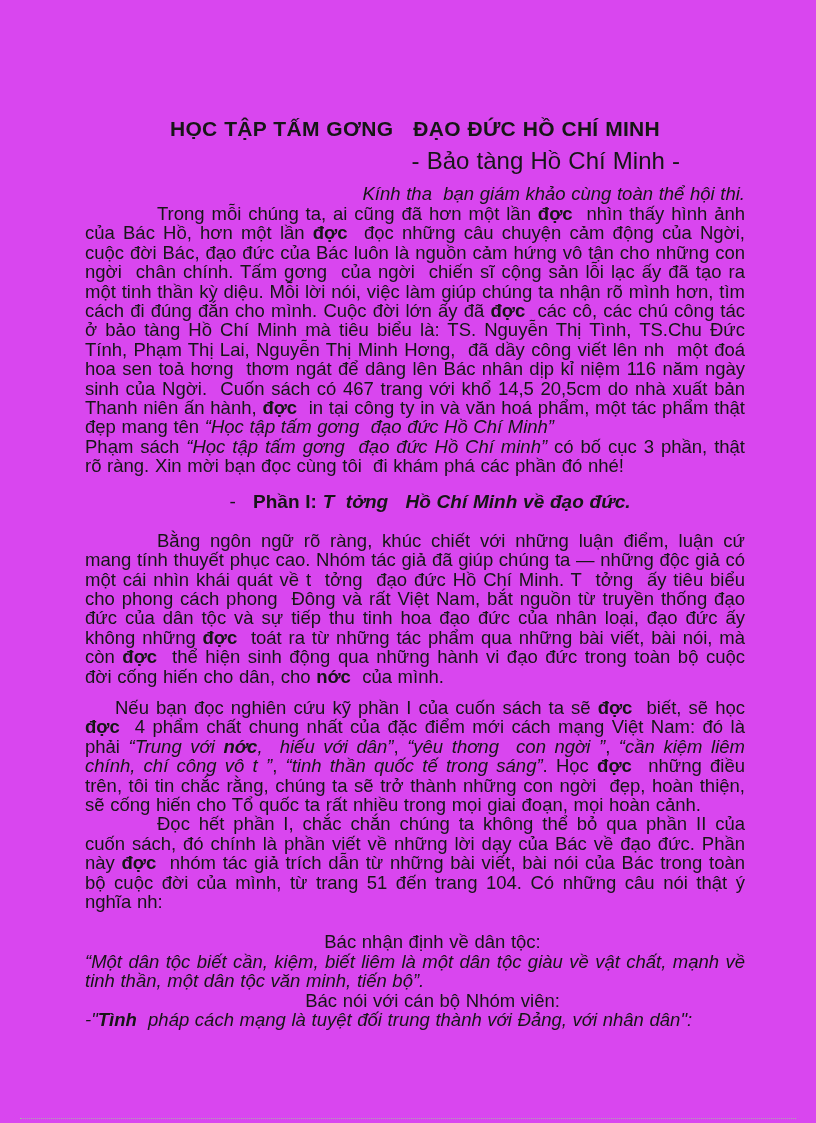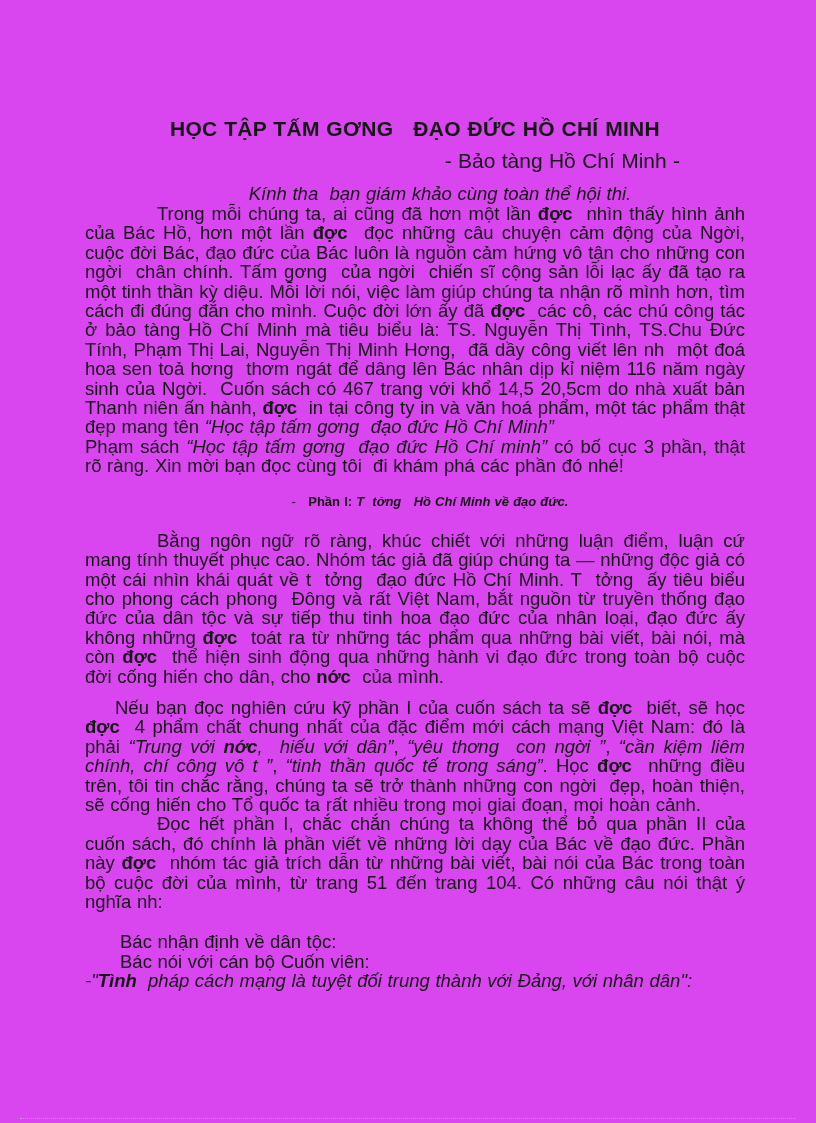--- a/index.html
+++ b/index.html
@@ -28,41 +28,41 @@
     font-size: 21px;
     line-height: 26px;
     letter-spacing: 0.3px;
     margin-bottom: 7px;
     white-space: nowrap;
   }
   .byline {
     text-align: right;
     margin-right: 65px;
     line-height: 23px;
-    font-size: 21px;
+    font-size: 24px;
     margin-bottom: 1px;
   }
   .greeting {
-    text-align: center;
+    text-align: right;
     text-indent: 50px;
     line-height: 21px;
     margin-top: 11px;
   }
   .p-indent   { text-indent: 72px; }
   .p-noindent { text-indent: 0; }
   .p-small    { text-indent: 30px; margin-top: 12px; }
   .heading {
     text-align: center;
-    font-size: 13px;
+    font-size: 19px;
     line-height: 22px;
     margin: 15px 0 18px 30px;
     text-indent: 0;
   }
   .spacer { height: 21px; }
-  .q-label { text-align: left; text-indent: 35px; }
+  .q-label { text-align: center; text-indent: 35px; }
   .q-text  { text-align: justify; text-indent: 0; }
   .run-n  { font-weight: normal; font-style: normal; }
   .run-b  { font-weight: bold;   font-style: normal; }
   .run-i  { font-weight: normal; font-style: italic; }
   .run-bi { font-weight: bold;   font-style: italic; }
   .footer-dots {
     position: absolute;
     left: 20px;
     right: 20px;
     bottom: 4px;
@@ -91,21 +91,22 @@
     <div class="block p-indent"><span class="run-n">Bằng ngôn ngữ rõ ràng, khúc chiết với những luận điểm, luận cứ mang tính thuyết phục cao. Nhóm tác giả đã giúp chúng ta — những độc giả có một cái nhìn khái quát về t&nbsp; tởng&nbsp; đạo đức Hồ Chí Minh. T&nbsp; tởng&nbsp; ấy tiêu biểu cho phong cách phong&nbsp; Đông và rất Việt Nam, bắt nguồn từ truyền thống đạo đức của dân tộc và sự tiếp thu tinh hoa đạo đức của nhân loại, đạo đức ấy không những </span><span class="run-b">đợc</span><span class="run-n">&nbsp; toát ra từ những tác phẩm qua những bài viết, bài nói, mà còn </span><span class="run-b">đợc</span><span class="run-n">&nbsp; thể hiện sinh động qua những hành vi đạo đức trong toàn bộ cuộc đời cống hiến cho dân, cho </span><span class="run-b">nớc</span><span class="run-n">&nbsp; của mình.</span></div>
 
     <div class="block p-small"><span class="run-n">Nếu bạn đọc nghiên cứu kỹ phần I của cuốn sách ta sẽ </span><span class="run-b">đợc</span><span class="run-n">&nbsp; biết, sẽ học </span><span class="run-b">đợc</span><span class="run-n">&nbsp; 4 phẩm chất chung nhất của đặc điểm mới cách mạng Việt Nam: đó là phải </span><span class="run-i">“Trung với </span><span class="run-bi">nớc</span><span class="run-i">,&nbsp; hiếu với dân”</span><span class="run-n">, </span><span class="run-i">“yêu thơng&nbsp; con ngời&nbsp;”</span><span class="run-n">, </span><span class="run-i">“cần kiệm liêm chính, chí công vô t&nbsp;”</span><span class="run-n">, </span><span class="run-i">“tinh thần quốc tế trong sáng”</span><span class="run-n">. Học </span><span class="run-b">đợc</span><span class="run-n">&nbsp; những điều trên, tôi tin chắc rằng, chúng ta sẽ trở thành những con ngời&nbsp; đẹp, hoàn thiện, sẽ cống hiến cho Tổ quốc ta rất nhiều trong mọi giai đoạn, mọi hoàn cảnh.</span></div>
 
     <div class="block p-indent"><span class="run-n">Đọc hết phần I, chắc chắn chúng ta không thể bỏ qua phần II của cuốn sách, đó chính là phần viết về những lời dạy của Bác về đạo đức. Phần này </span><span class="run-b">đợc</span><span class="run-n">&nbsp; nhóm tác giả trích dẫn từ những bài viết, bài nói của Bác trong toàn bộ cuộc đời của mình, từ trang 51 đến trang 104. Có những câu nói thật ý nghĩa nh:</span></div>
 
     <div class="spacer"></div>
 
     <div class="block q-label"><span class="run-n">Bác nhận định về dân tộc:</span></div>
 
+    <div class="block q-text"><span class="run-i">“Một dân tộc biết cần, kiệm, biết liêm là một dân tộc giàu về vật chất, mạnh về tinh thần, một dân tộc văn minh, tiến bộ”.</span></div>
 
-    <div class="block q-label"><span class="run-n">Bác nói với cán bộ Cuốn viên:</span></div>
+    <div class="block q-label"><span class="run-n">Bác nói với cán bộ Nhóm viên:</span></div>
 
     <div class="block q-text"><span class="run-i"> -"</span><span class="run-bi">Tình</span><span class="run-i">&nbsp; pháp cách mạng là tuyệt đối trung thành với Đảng, với nhân dân":</span></div>
 
   </div>
 
   <div class="footer-dots"></div>
 </div>
 
 </body></html>

